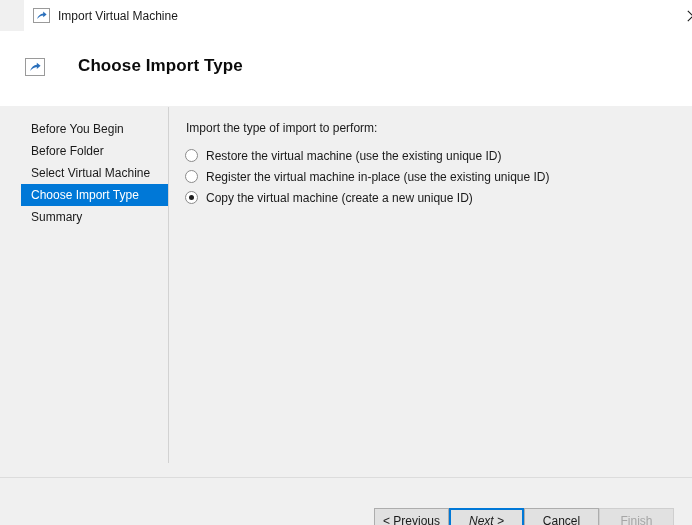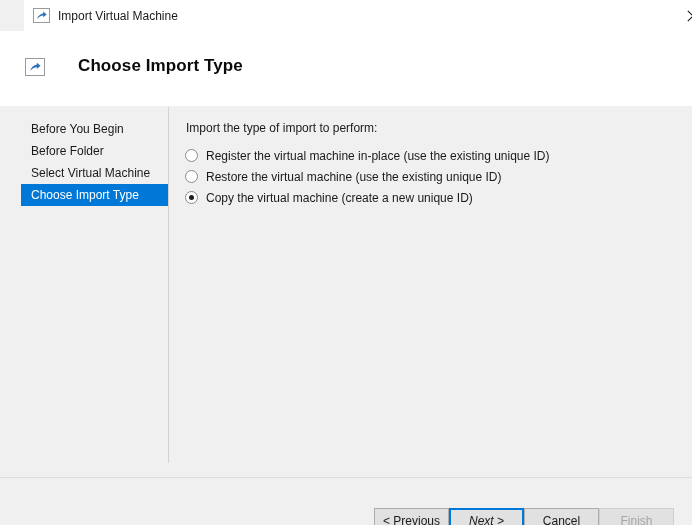--- a/index.html
+++ b/index.html
@@ -245,36 +245,37 @@
     </div>
     <div class="header-title">Choose Import Type</div>
   </div>
 
   <div class="sidebar">
     <div class="sidebar-list">
       <div class="sidebar-item">Before You Begin</div>
       <div class="sidebar-item">Before Folder</div>
       <div class="sidebar-item">Select Virtual Machine</div>
       <div class="sidebar-item selected">Choose Import Type</div>
+      <div class="sidebar-item">Summary</div>
     </div>
   </div>
   <div class="sidebar-divider"></div>
 
   <div class="content">
     <div class="content-prompt">Import the type of import to perform:</div>
     <div class="radio-group">
 
       <div class="radio-row">
         <span class="radio-mark"></span>
-        <span class="radio-label">Register the virtual machine in-place (use the existing unique ID)</span>
+        <span class="radio-label">Restore the virtual machine (use the existing unique ID)</span>
       </div>
 
       <div class="radio-row">
         <span class="radio-mark"></span>
-        <span class="radio-label">Restore the virtual machine (use the existing unique ID)</span>
+        <span class="radio-label">Register the virtual machine in-place (use the existing unique ID)</span>
       </div>
 
       <div class="radio-row">
         <span class="radio-mark checked"></span>
         <span class="radio-label">Copy the virtual machine (create a new unique ID)</span>
       </div>
 
     </div>
   </div>
 

